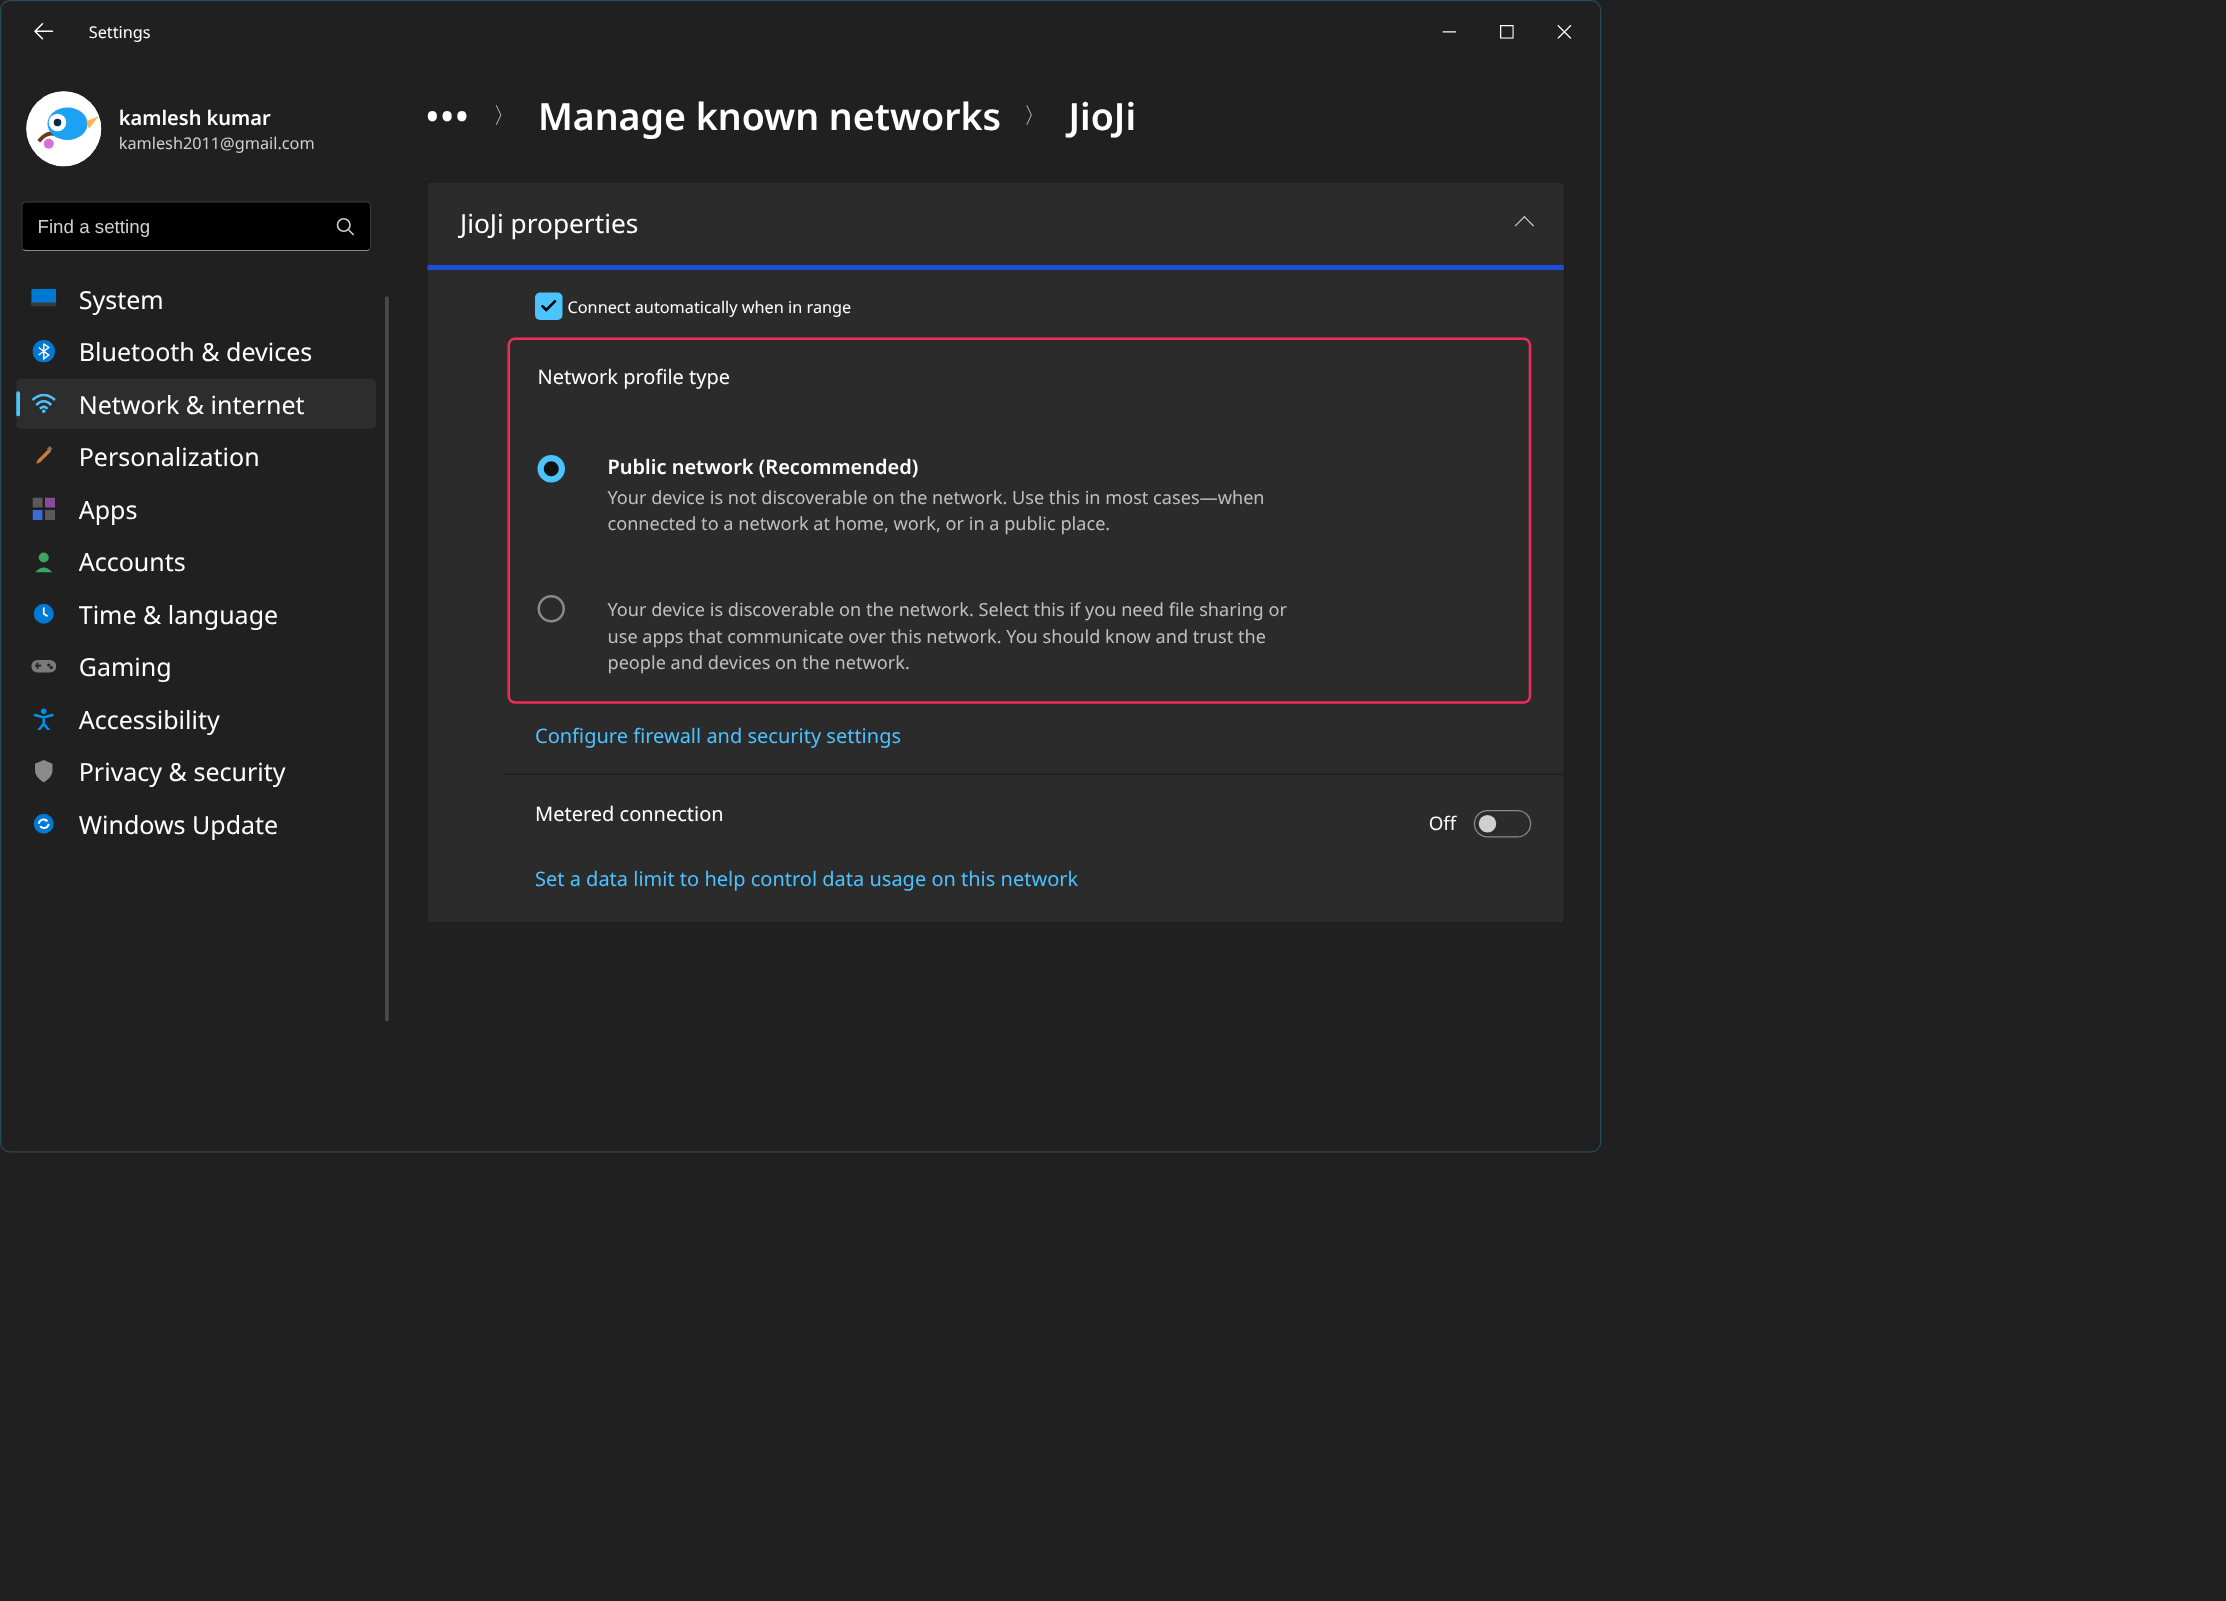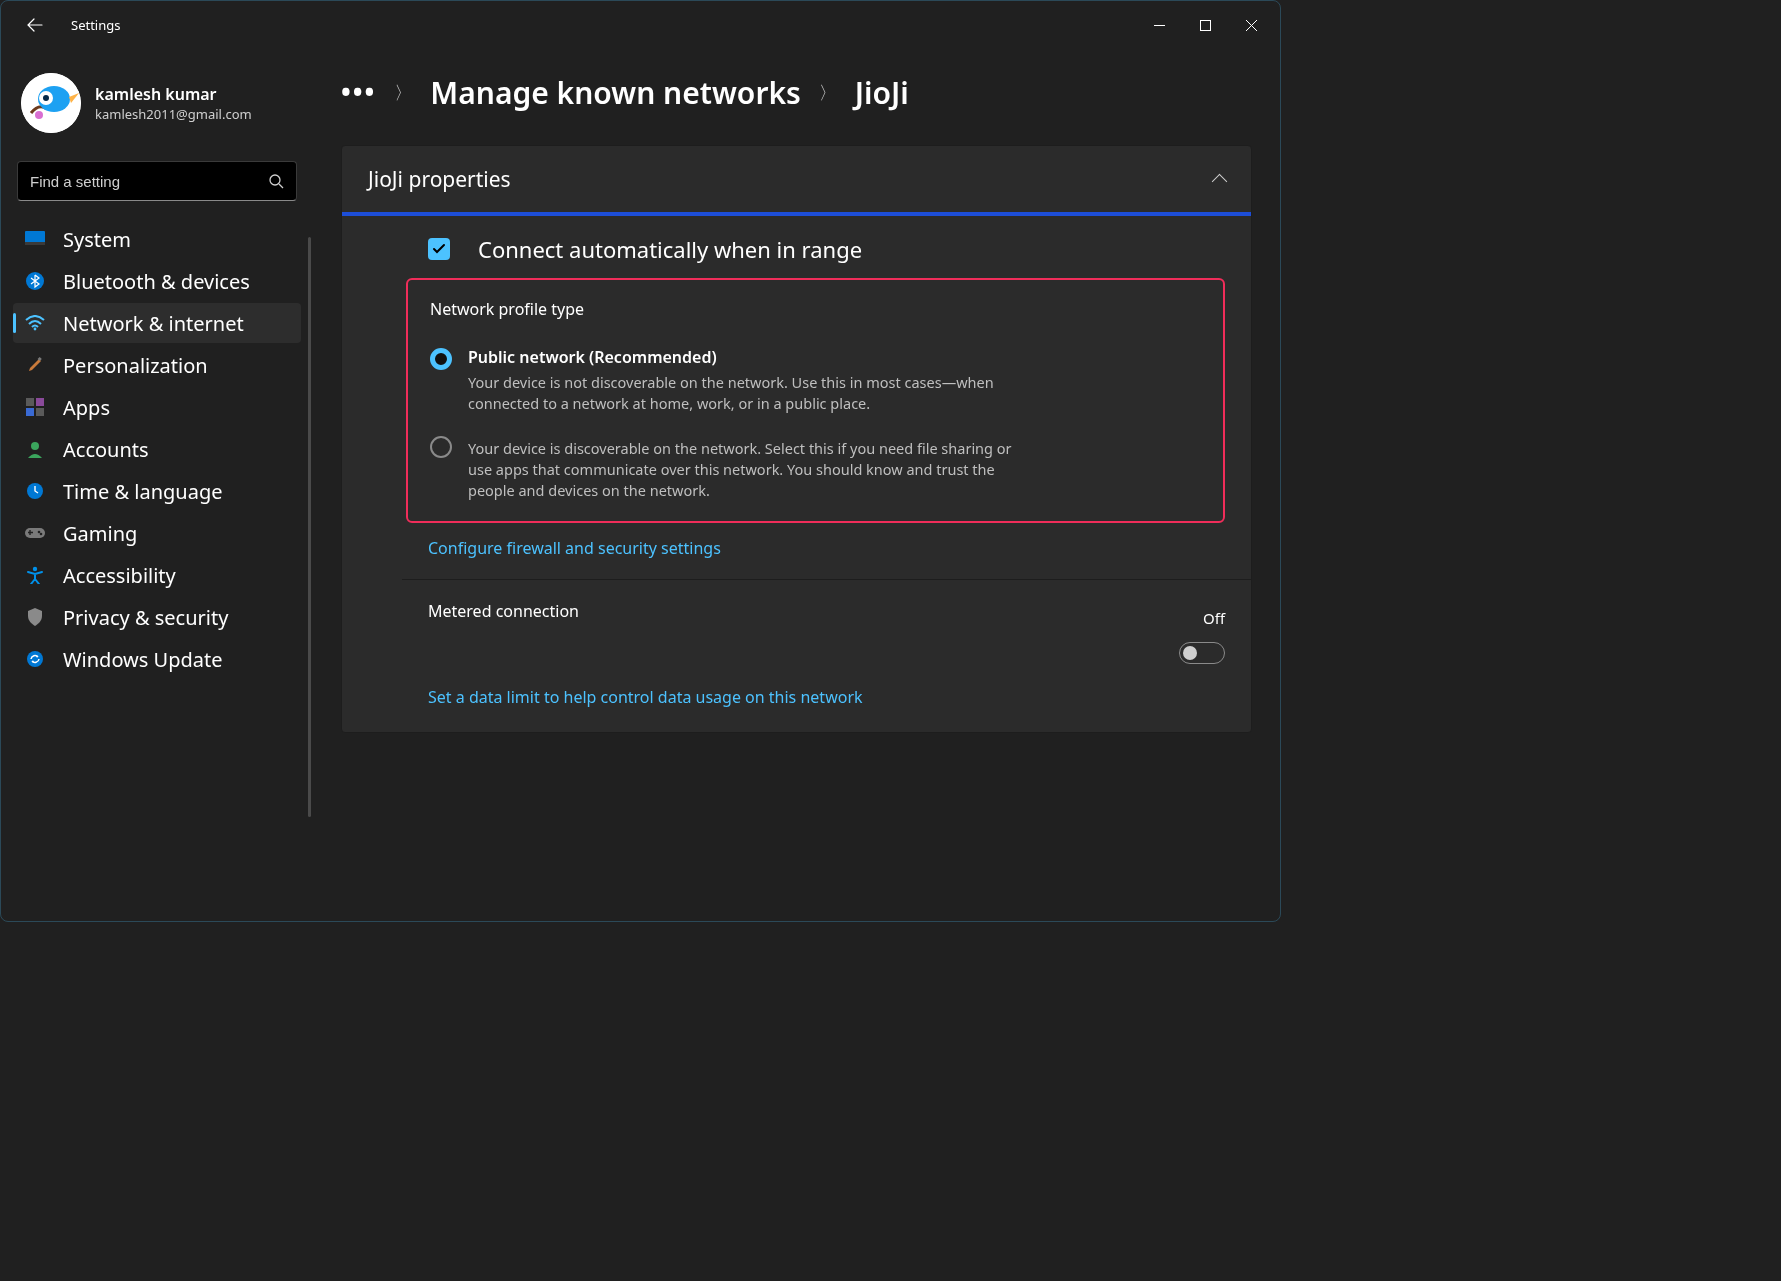--- a/index.html
+++ b/index.html
@@ -85,47 +85,47 @@
   .card {
     background:#2b2b2b; border:1px solid #1d1d1d; border-radius:4px;
     margin-top:18px;
   }
   .card-header {
     height:70px; display:flex; align-items:center; justify-content:space-between;
     padding:0 26px; font-size:21px;
     border-bottom:4px solid #1d4ed8;
   }
   .card-body { padding: 18px 26px 24px 86px; display:flex; flex-direction:column; gap:14px;}
-  .check-row { display:flex; align-items:center; gap:28px; font-size:22px;}
+  .check-row { display:flex; align-items:center; gap:4px; font-size:13px;}
   .checkbox {
     width:22px; height:22px; border-radius:4px; background:#4cc2ff;
     display:flex; align-items:center; justify-content:center;
   }
   .highlight-box {
     border:2px solid #f02d5a; border-radius:6px;
     padding: 18px 20px 20px 22px;
     margin-left:-22px;
     display:flex; flex-direction:column; gap:20px;
     background:transparent;
   }
   .section-title { font-size:16px; color:#fff; margin-bottom:6px;}
-  .radio-row { display:flex; gap:16px; align-items:flex-start;}
+  .radio-row { display:flex; gap:34px; align-items:flex-start;margin-top:24px;}
   .radio {
     width:22px; height:22px; border-radius:50%; border:2px solid #8a8a8a;
     flex-shrink:0; margin-top:2px; position:relative;
   }
   .radio.selected { border:5px solid #4cc2ff; background:#111;}
   .radio-label { font-size:16px; font-weight:600; }
   .radio-desc { font-size:14.5px; color:#bfbfbf; line-height:1.45; margin-top:4px; max-width:560px;}
   .link { color:#4cc2ff; font-size:16px; cursor:pointer;}
   .divider { height:1px; background:#1d1d1d; margin:6px -26px;}
   .metered-row { display:flex; align-items:flex-start; justify-content:space-between; gap:20px;}
   .metered-text .t { font-size:16px; }
   .metered-text .d { font-size:14.5px; color:#bfbfbf; max-width:320px; line-height:1.4; margin-top:4px;}
-  .toggle-wrap { display:flex; align-items:flex-end; gap:14px; margin-top:8px;flex-direction:column;}
+  .toggle-wrap { display:flex; align-items:center; gap:14px; margin-top:8px;}
   .toggle-label { font-size:15px;}
   .toggle {
     width:46px; height:22px; border-radius:11px; border:1.5px solid #8a8a8a;
     position:relative; background:transparent;
   }
   .toggle .knob {
     position:absolute; left:3px; top:3px; width:14px; height:14px;
     border-radius:50%; background:#cfcfcf;
   }
   .chev-up::before { content:""; display:inline-block; width:10px; height:10px; border-left:1.5px solid #cfcfcf; border-top:1.5px solid #cfcfcf; transform:rotate(45deg); margin-top:4px;}

